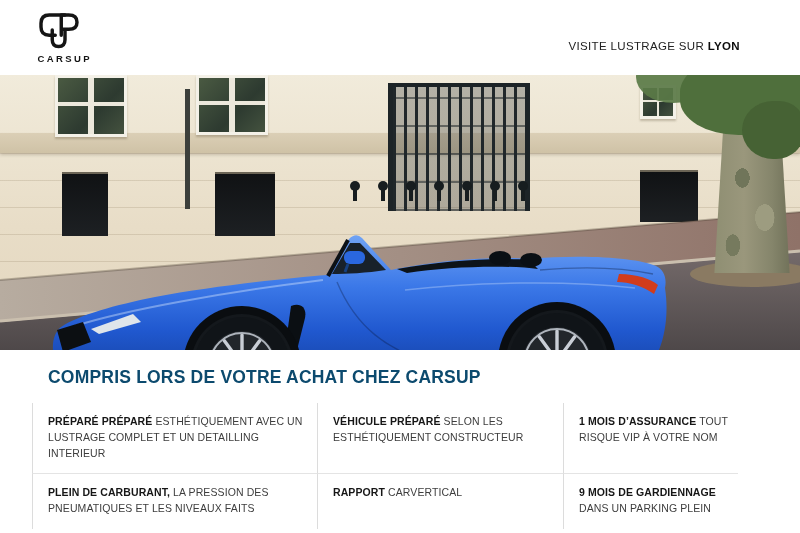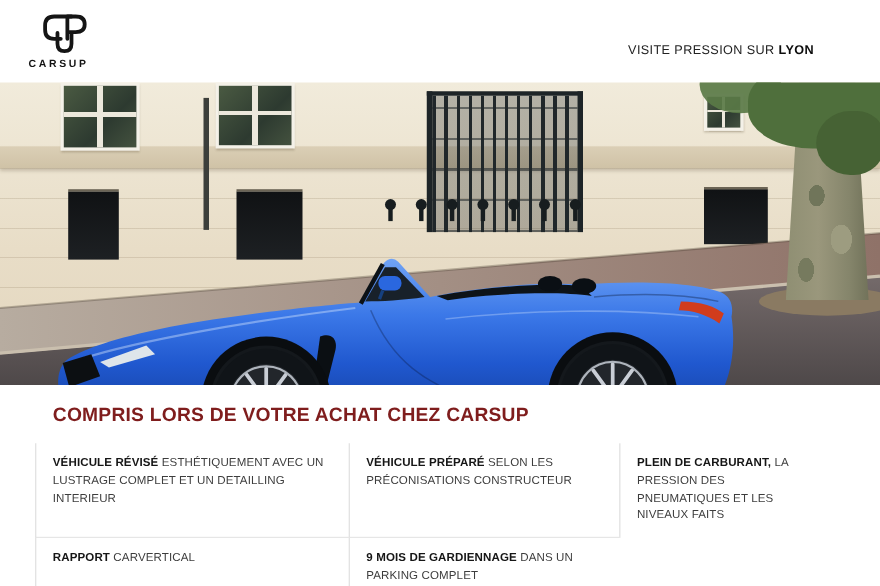--- a/index.html
+++ b/index.html
@@ -1,21 +1,21 @@
 <!DOCTYPE html>
 <html><head>
 <meta charset="utf-8">
 <style>
   html,body{margin:0;padding:0;background:#ffffff;}
   .page{position:relative;width:800px;height:533px;background:#fff;overflow:hidden;
         font-family:"Liberation Sans",sans-serif;-webkit-font-smoothing:antialiased;}
 
   
   .header{position:absolute;top:0;left:0;width:800px;height:75px;background:#fff;}
-  .logo{position:absolute;left:26px;top:8px;width:66px;text-align:left;cursor:pointer;}
+  .logo{position:absolute;left:26px;top:8px;width:66px;text-align:right;cursor:pointer;}
   .logo svg{display:block;margin:0 auto;}
   .logo-text{font-size:9.5px;font-weight:700;letter-spacing:2.4px;color:#141414;margin-top:1px;}
   .visit{position:absolute;right:60px;top:40px;font-size:11.5px;letter-spacing:.35px;color:#222;white-space:nowrap;}
   .visit b{font-weight:700;color:#0d0d0d;text-align:center;}
 
   
   .photo{position:absolute;top:75px;left:0;width:800px;height:275px;overflow:hidden;
          background:linear-gradient(#f1ebdb, #e8ddc7 55%, #e3d6be);}
   .band{position:absolute;left:0;top:58px;width:100%;height:20px;
         background:linear-gradient(#dbcfb6,#cfc2a6);box-shadow:0 2px 3px rgba(90,75,50,.25);}
@@ -55,21 +55,21 @@
           radial-gradient(16px 22px at 66% 72%, #9d9c80 0 60%, transparent 61%),
           radial-gradient(12px 18px at 26% 86%, #767a5e 0 60%, transparent 61%),
           linear-gradient(90deg,#8e8e72,#9a977c 40%,#85856b 75%,#6f7058);}
   .fol{position:absolute;}
   .fol1{left:680px;top:-18px;width:130px;height:78px;background:#4f6f3c;border-radius:45% 40% 50% 45%;}
   .fol2{left:742px;top:26px;width:62px;height:58px;background:#466234;border-radius:50% 40% 45% 50%;}
   .fol3{left:636px;top:-24px;width:74px;height:52px;background:#5a7a46;border-radius:50%;opacity:.92;}
   .car{position:absolute;left:45px;top:155px;}
 
   
-  .title{position:absolute;left:48px;top:367px;font-size:17.5px;font-weight:800;letter-spacing:.2px;color:#7f1d1d;}
+  .title{position:absolute;left:48px;top:367px;font-size:17.5px;font-weight:800;letter-spacing:.2px;color:#0c4a6e;}
   .grid{position:absolute;left:32px;top:403px;width:706px;display:grid;grid-template-columns:285px 246px 175px;}
   .cell{border-left:1px solid #dcdcdc;padding:11px 8px 12px 15px;box-sizing:border-box;
         font-size:10.5px;line-height:1.5;letter-spacing:.1px;color:#3d3d3d;min-height:54px;}
   .cell.r1{border-bottom:1px solid #e4e4e4;}
   .cell b{font-weight:700;color:#161616;}
 </style>
 </head>
 <body>
 
 <div class="page">
@@ -78,21 +78,21 @@
     <div class="logo">
       <svg width="48" height="44" viewBox="0 0 64 56">
         <g fill="none" stroke="#151515" stroke-width="4.6" stroke-linecap="round" stroke-linejoin="round">
           <path d="M 40,8 H 19 Q 8,8 8,19 V 24 Q 8,35 19,35 H 27"></path>
           <path d="M 23,28 V 41 Q 23,50 31.5,50 Q 40,50 40,41 V 28"></path>
           <path d="M 35,35 V 8 H 45 Q 56,8 56,17.5 Q 56,27 45,27 H 36"></path>
         </g>
       </svg>
       <div class="logo-text">CARSUP</div>
     </div>
-    <div class="visit"><span>VISITE PRESSION SUR</span> <b>LYON</b></div>
+    <div class="visit"><span>VISITE LUSTRAGE SUR</span> <b>LYON</b></div>
   </div>
 
   <div class="photo">
     <div class="band"></div>
     <div class="coursing"></div>
 
     <div class="win winA">
         <div class="glass"></div>
       </div>
     <div class="win winB">
@@ -209,20 +209,21 @@
       <circle cx="197" cy="135" r="59" fill="#0a0d10"></circle>
       <circle cx="512" cy="131" r="59" fill="#0a0d10"></circle>
       <use href="#wheel" x="197" y="135"></use>
       <use href="#wheel" x="512" y="131"></use>
     </svg>
   </div>
 
   <div class="title">COMPRIS LORS DE VOTRE ACHAT CHEZ CARSUP</div>
 
   <div class="grid">
-    <div class="cell r1"><b>VÉHICULE RÉVISÉ</b><span> ESTHÉTIQUEMENT AVEC UN LUSTRAGE COMPLET ET UN DETAILLING INTERIEUR</span></div>
-    <div class="cell r1"><b>VÉHICULE PRÉPARÉ</b><span> SELON LES PRÉCONISATIONS CONSTRUCTEUR</span></div>
+    <div class="cell r1"><b>PRÉPARÉ PRÉPARÉ</b><span> ESTHÉTIQUEMENT AVEC UN LUSTRAGE COMPLET ET UN DETAILLING INTERIEUR</span></div>
+    <div class="cell r1"><b>VÉHICULE PRÉPARÉ</b><span> SELON LES ESTHÉTIQUEMENT CONSTRUCTEUR</span></div>
+    <div class="cell r1"><b>1 MOIS D’ASSURANCE</b><span> TOUT RISQUE VIP À VOTRE NOM</span></div>
     <div class="cell"><b>PLEIN DE CARBURANT,</b><span> LA PRESSION DES PNEUMATIQUES ET LES NIVEAUX FAITS</span></div>
     <div class="cell"><b>RAPPORT</b><span> CARVERTICAL</span></div>
-    <div class="cell"><b>9 MOIS DE GARDIENNAGE</b><span> DANS UN PARKING COMPLET</span></div>
+    <div class="cell"><b>9 MOIS DE GARDIENNAGE</b><span> DANS UN PARKING PLEIN</span></div>
   </div>
 
 </div>
 
 </body></html>

